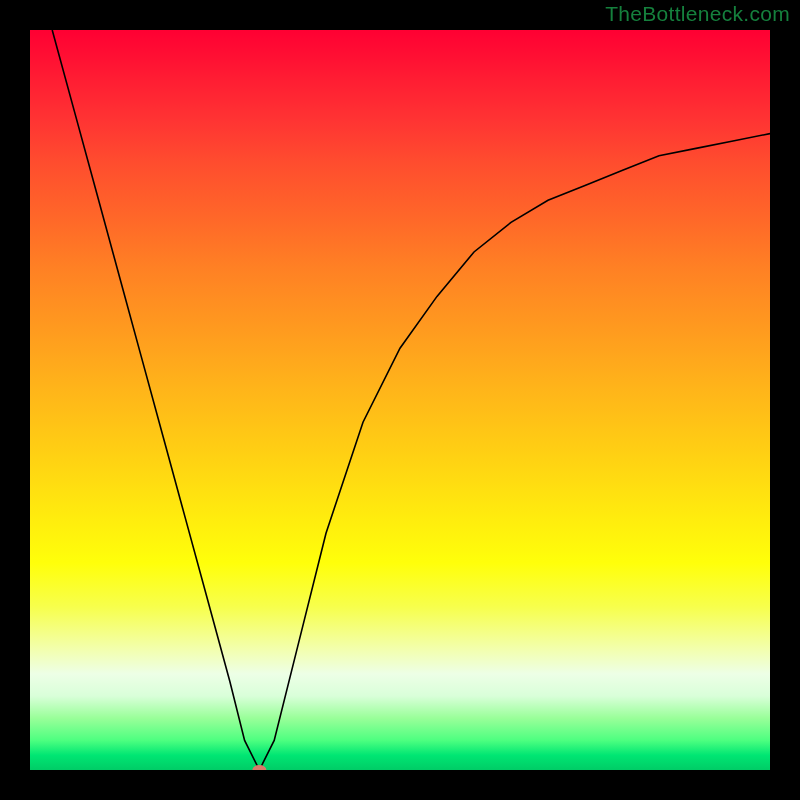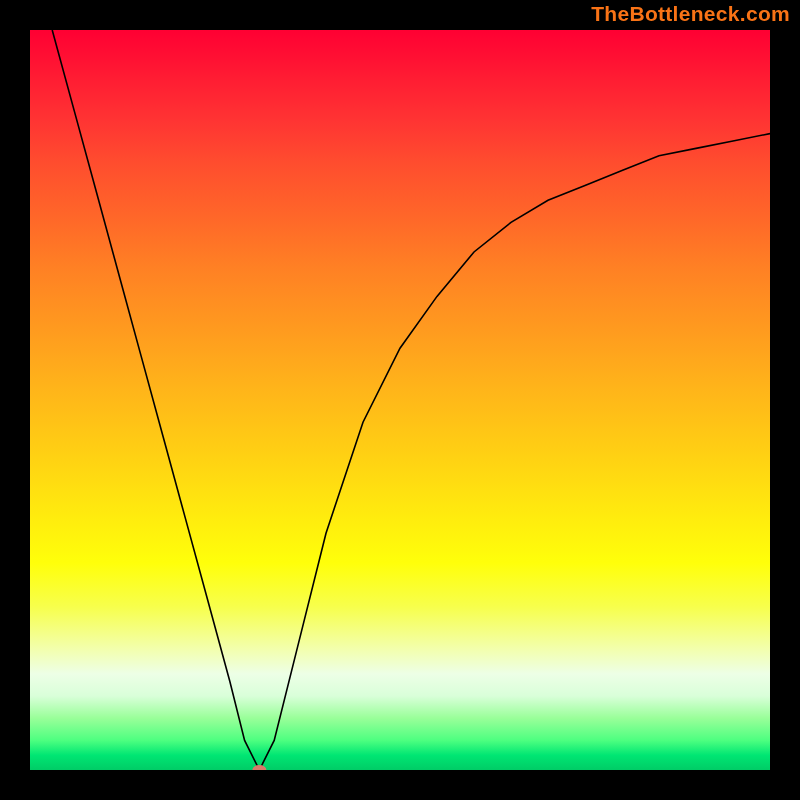--- a/index.html
+++ b/index.html
@@ -8,23 +8,23 @@
     height: 800px;
     background: #000;
     position: relative;
     font-family: Arial, Helvetica, sans-serif;
     overflow: hidden;
   }
   .watermark {
     position: absolute;
     top: 2px;
     right: 10px;
-    color: #f97316;
+    color: #15803d;
     font-size: 21px;
-    font-weight: 700;
+    font-weight: 400;
     letter-spacing: 0.3px;
     z-index: 3;
   }
   .plot-area {
     position: absolute;
     left: 30px;
     top: 30px;
     width: 740px;
     height: 740px;
     overflow: hidden;

